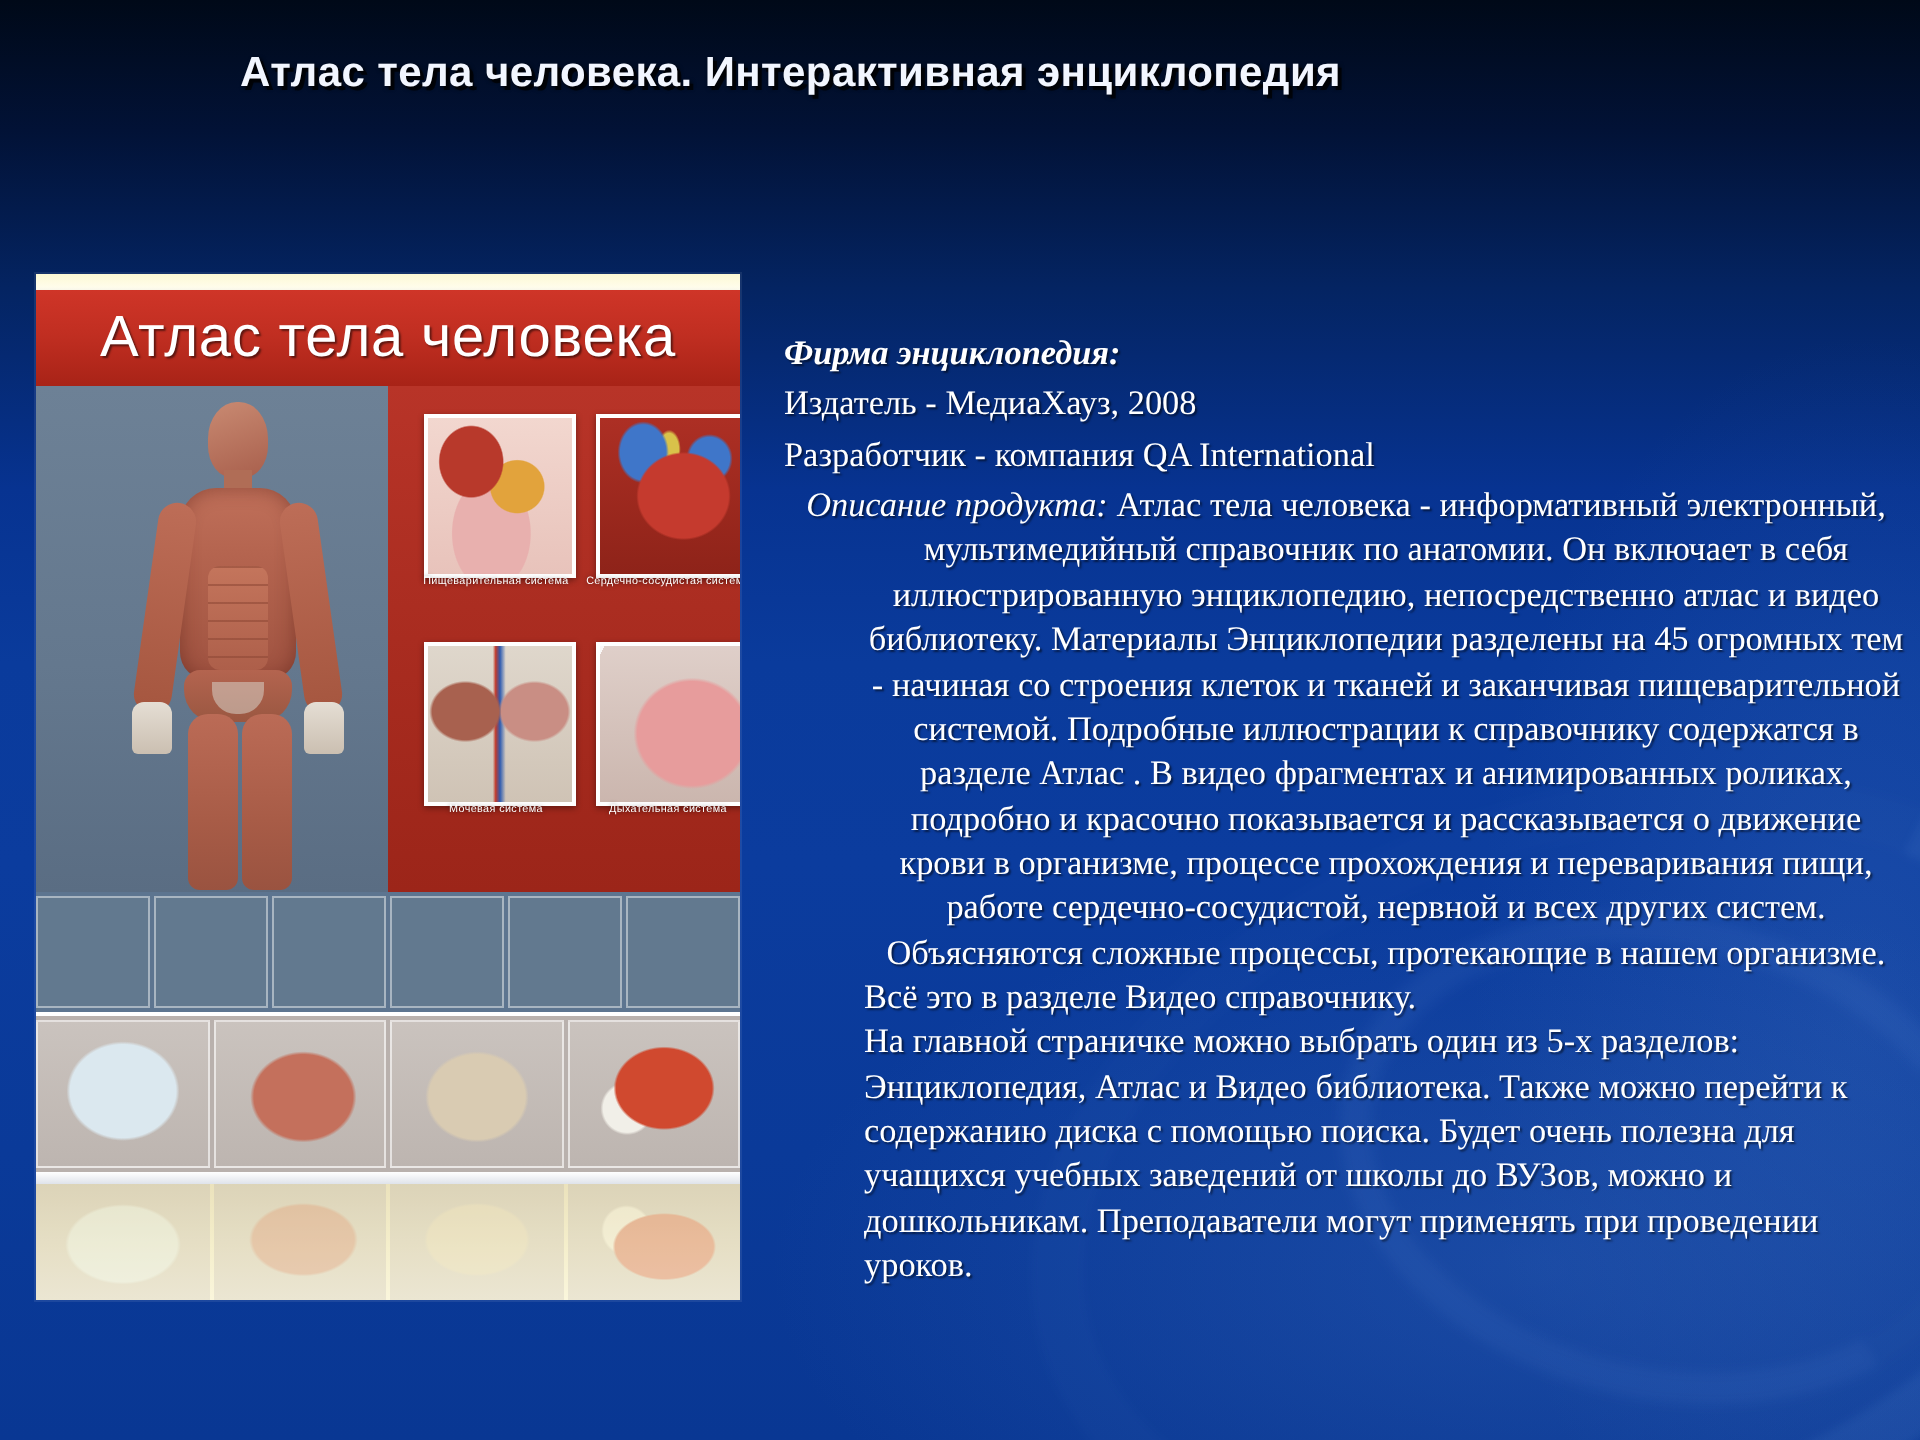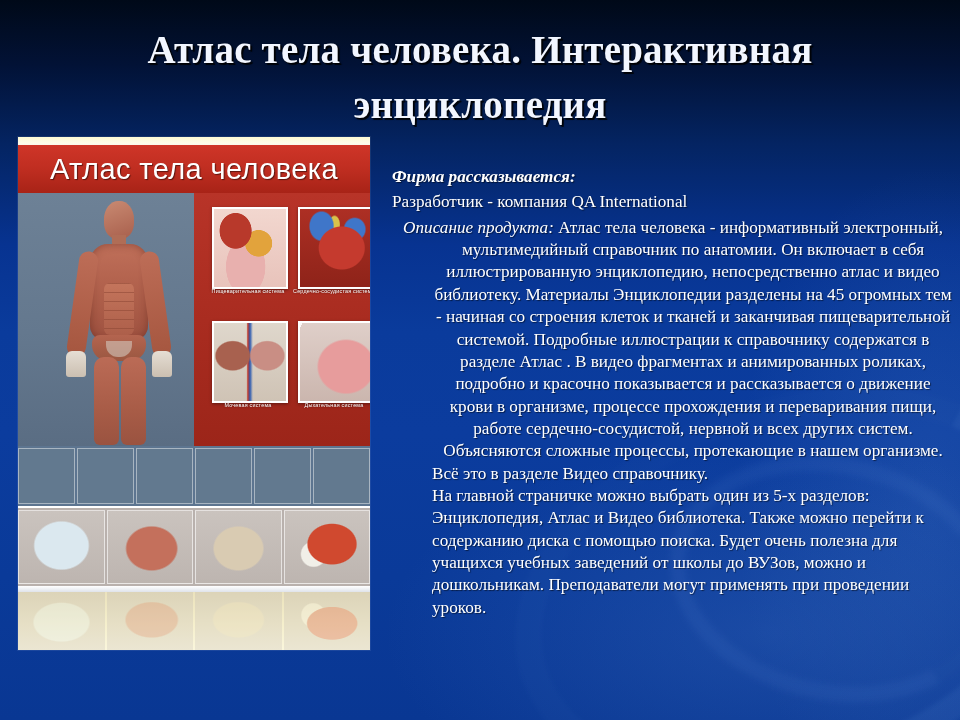--- a/index.html
+++ b/index.html
@@ -69,25 +69,25 @@
     pointer-events: none;
     filter: blur(3px);
   }
 
   
   .title {
     position: absolute;
     left: 120px;
     top: 22px;
     width: 720px;
-    text-align: center;
+    text-align: left;
     color: #f2f6ff;
-    font-family: Liberation Serif, serif;
+    font-family: Liberation Sans, sans-serif;
     font-weight: bold;
-    font-size: 39px;
+    font-size: 21px;
     line-height: 1.42;
     letter-spacing: 0.2px;
     text-shadow: 2px 2px 0 rgba(0,0,0,0.72), 1px 1px 2px rgba(0,0,0,0.9);
   }
 
   
   .cover {
     position: absolute;
     left: 18px;
     top: 137px;
@@ -456,23 +456,24 @@
       <div class="r t-cell"></div>
       <div class="r t-headmuscle"></div>
       <div class="r t-brain"></div>
       <div class="r t-eye"></div>
     </div>
   </div>
 
   <div class="textcol">
 
     <p class="t-line">
-      <span class="lbl-bi">Фирма рассказывается:</span>
+      <span class="lbl-bi">Фирма энциклопедия:</span>
     </p>
 
+    <p class="t-line">Издатель - МедиаХауз, 2008</p>
 
     <p class="t-line">Разработчик - компания QA International</p>
 
     <p class="para-hang"><span class="lbl-i">Описание продукта:</span> <span class="cont">Атлас тела человека - информативный электронный, мультимедийный справочник по анатомии. Он включает в себя иллюстрированную энциклопедию, непосредственно атлас и видео библиотеку. Материалы Энциклопедии разделены на 45 огромных тем - начиная со строения клеток и тканей и заканчивая пищеварительной системой. Подробные иллюстрации к справочнику содержатся в разделе Атлас . В видео фрагментах и анимированных роликах, подробно и красочно показывается и рассказывается о движение крови в организме, процессе прохождения и переваривания пищи, работе сердечно-сосудистой, нервной и всех других систем. Объясняются сложные процессы, протекающие в нашем организме.</span></p>
 
     <p class="para-plain">Всё это в разделе Видео справочнику.</p>
 
     <p class="para-ind">На главной страничке можно выбрать один из 5-х разделов: Энциклопедия, Атлас и Видео библиотека. Также можно перейти к содержанию диска с помощью поиска. Будет очень полезна для учащихся учебных заведений от школы до ВУЗов, можно и дошкольникам. Преподаватели могут применять при проведении уроков.</p>
   </div>
 

